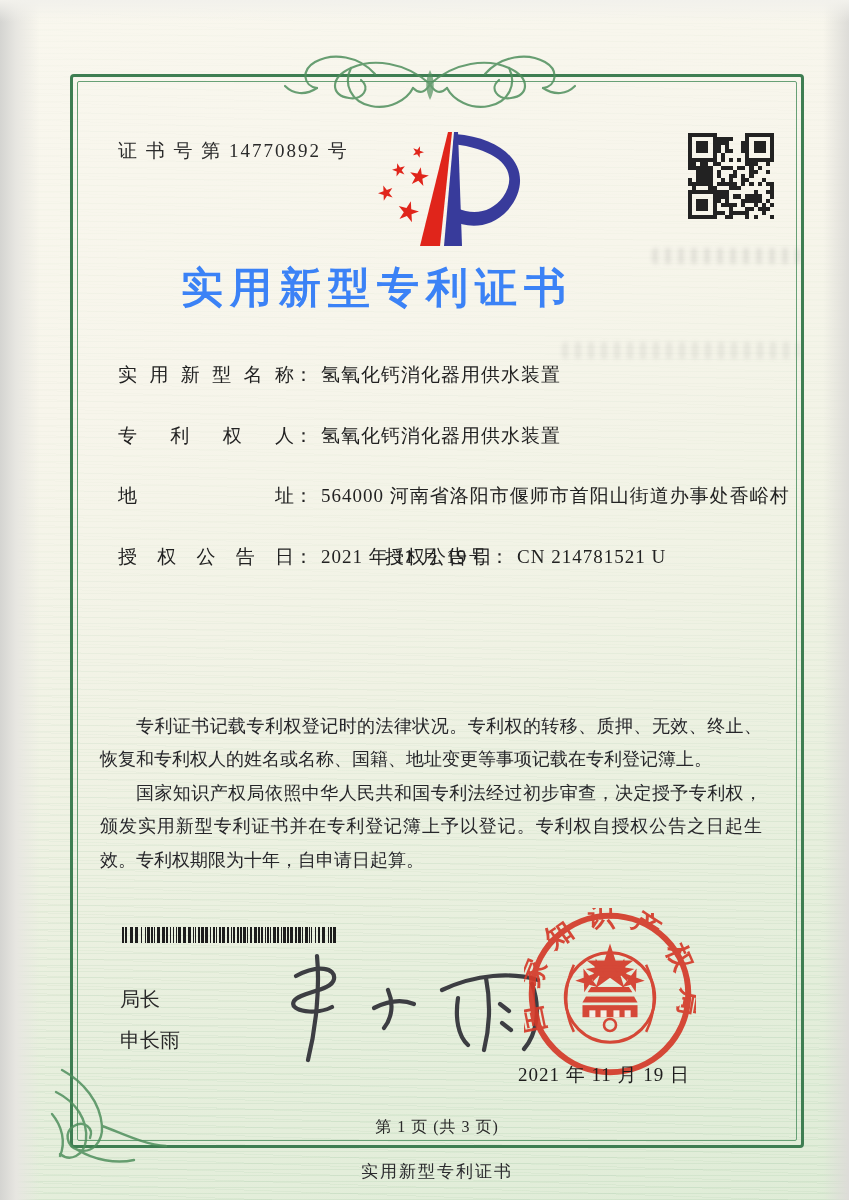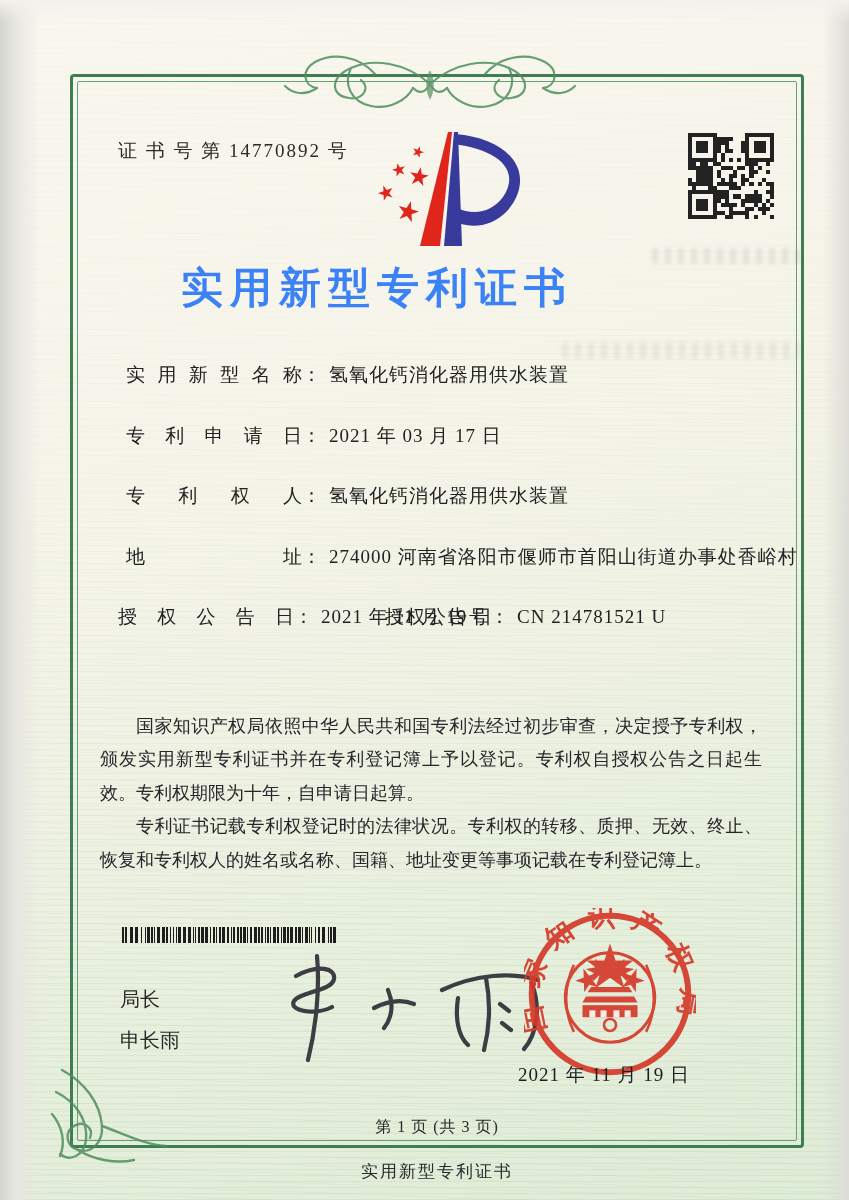--- a/index.html
+++ b/index.html
@@ -47,21 +47,21 @@
   .qr div{background:transparent;}
   .qr div.on{background:#222;}
   .ghost{position:absolute;filter:blur(2px);opacity:.45;pointer-events:none;
     background:repeating-linear-gradient(90deg, rgba(120,120,122,.35) 0 6px, rgba(0,0,0,0) 6px 13px);
     border-radius:4px;}
   .ghost1{left:652px;top:248px;width:148px;height:16px;}
   .ghost2{left:562px;top:342px;width:238px;height:17px;opacity:.35;}
   .doc-title{position:absolute;left:70px;top:260px;width:614px;text-align:center;
     font-size:42px;font-weight:700;letter-spacing:7px;color:#3b82f6;}
   .fields{position:absolute;left:118px;top:362px;width:640px;font-size:19px;color:#222;}
-  .field-row{margin-bottom:34.5px;white-space:nowrap;position:relative;margin-left:8px;}
+  .field-row{margin-bottom:34.5px;white-space:nowrap;position:relative;}
   .flabel{display:inline-block;width:176px;text-align:justify;text-align-last:justify;vertical-align:top;}
   .fcolon{display:inline-block;margin-right:8px;}
   .fvalue{letter-spacing:1px;}
   .grant-row{position:relative;white-space:nowrap;}
   .grant-right{position:absolute;left:267px;top:0;white-space:nowrap;}
   .grant-right .glabel{letter-spacing:2px;}
   .body-text{position:absolute;left:100px;top:710px;width:662px;
     font-size:18px;line-height:1.86;color:#26262a;text-align:justify;}
   .body-text p{margin:0;text-indent:2em;}
   .barcode{position:absolute;left:122px;top:927px;height:16px;display:flex;align-items:stretch;}
@@ -582,39 +582,36 @@
 <div class="ghost ghost1"></div>
 <div class="ghost ghost2"></div>
 
 <div class="doc-title">实用新型专利证书</div>
 
 <div class="fields">
   <div class="field-row">
     <span class="flabel">实用新型名称</span><span class="fcolon">：</span><span class="fvalue">氢氧化钙消化器用供水装置</span>
   </div>
   <div class="field-row">
-    <span class="flabel">专利申请日</span><span class="fcolon">：</span><span class="fvalue">2021 年 03 月 17 日</span>
-  </div>
-  <div class="field-row">
     <span class="flabel">专利权人</span><span class="fcolon">：</span><span class="fvalue">氢氧化钙消化器用供水装置</span>
   </div>
   <div class="field-row">
-    <span class="flabel">地址</span><span class="fcolon">：</span><span class="fvalue">274000 河南省洛阳市偃师市首阳山街道办事处香峪村</span>
+    <span class="flabel">地址</span><span class="fcolon">：</span><span class="fvalue">564000 河南省洛阳市偃师市首阳山街道办事处香峪村</span>
   </div>
   <div class="grant-row">
     <span class="flabel">授权公告日</span><span class="fcolon">：</span><span class="fvalue">2021 年 11 月 19 日</span>
     <span class="grant-right">
       <span class="glabel">授权公告号</span><span class="fcolon">：</span><span class="fvalue">CN 214781521 U</span>
     </span>
   </div>
 </div>
 
 <div class="body-text">
+  <p>专利证书记载专利权登记时的法律状况。专利权的转移、质押、无效、终止、恢复和专利权人的姓名或名称、国籍、地址变更等事项记载在专利登记簿上。</p>
   <p>国家知识产权局依照中华人民共和国专利法经过初步审查，决定授予专利权，颁发实用新型专利证书并在专利登记簿上予以登记。专利权自授权公告之日起生效。专利权期限为十年，自申请日起算。</p>
-  <p>专利证书记载专利权登记时的法律状况。专利权的转移、质押、无效、终止、恢复和专利权人的姓名或名称、国籍、地址变更等事项记载在专利登记簿上。</p>
 </div>
 
 <div class="barcode" id="barcode">
     <i style="width: 2px; background: rgb(29, 29, 29); margin-right: 1px;"></i>
     <i style="width: 2px; background: rgb(29, 29, 29); margin-right: 3px;"></i>
     <i style="width: 3px; background: rgb(29, 29, 29); margin-right: 2px;"></i>
     <i style="width: 3px; background: rgb(29, 29, 29); margin-right: 3px;"></i>
     <i style="width: 1px; background: rgb(29, 29, 29); margin-right: 3px;"></i>
     <i style="width: 1px; background: rgb(29, 29, 29); margin-right: 1px;"></i>
     <i style="width: 3px; background: rgb(29, 29, 29); margin-right: 1px;"></i>

